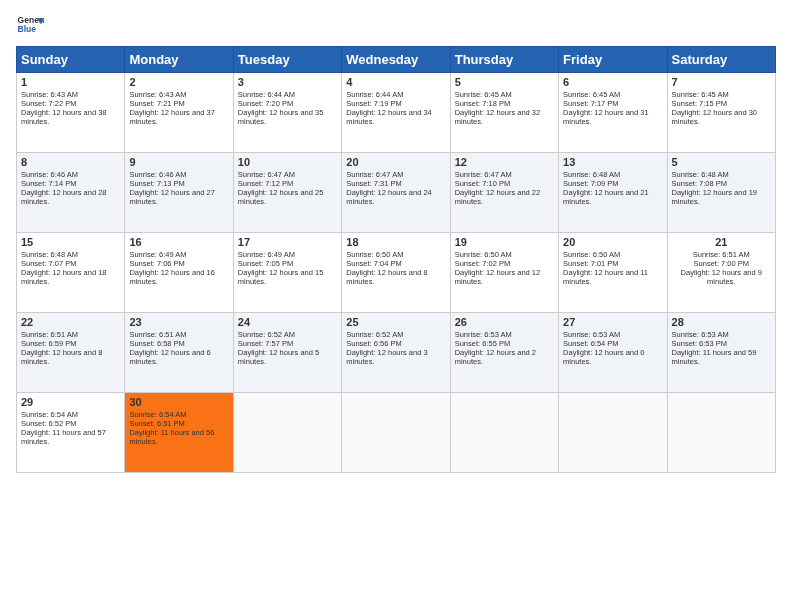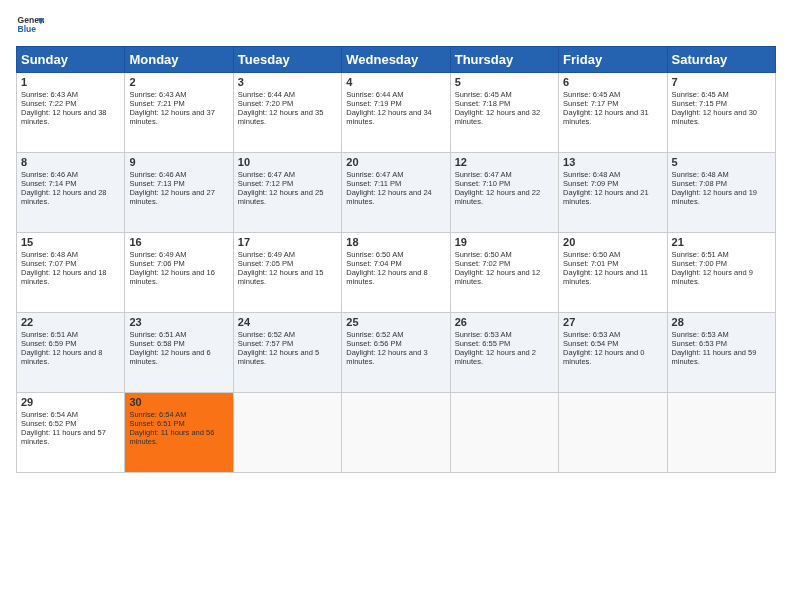--- a/index.html
+++ b/index.html
@@ -172,21 +172,21 @@
         </td>
           <td style="background: rgb(240, 244, 248);">
           <span class="day-number">10</span>
           <span>Sunrise: 6:47 AM</span><br>
           <span>Sunset: 7:12 PM</span><br>
           <span>Daylight: 12 hours and 25 minutes.</span>
         </td>
           <td style="background: rgb(240, 244, 248);">
           <span class="day-number">20</span>
           <span>Sunrise: 6:47 AM</span><br>
-          <span>Sunset: 7:11 PM</span><br>
+          <span>Sunset: 7:31 PM</span><br>
           <span>Daylight: 12 hours and 24 minutes.</span>
         </td>
           <td style="background: rgb(240, 244, 248);">
           <span class="day-number">12</span>
           <span>Sunrise: 6:47 AM</span><br>
           <span>Sunset: 7:10 PM</span><br>
           <span>Daylight: 12 hours and 22 minutes.</span>
         </td>
           <td style="background: rgb(240, 244, 248);">
           <span class="day-number">13</span>
@@ -231,21 +231,21 @@
           <span>Sunrise: 6:50 AM</span><br>
           <span>Sunset: 7:02 PM</span><br>
           <span>Daylight: 12 hours and 12 minutes.</span>
         </td>
           <td style="background: rgb(255, 255, 255);">
           <span class="day-number">20</span>
           <span>Sunrise: 6:50 AM</span><br>
           <span>Sunset: 7:01 PM</span><br>
           <span>Daylight: 12 hours and 11 minutes.</span>
         </td>
-          <td style="background: rgb(255, 255, 255);">
+          <td style="background: rgb(255, 255, 255); text-align: center;">
           <span class="day-number">21</span>
           <span>Sunrise: 6:51 AM</span><br>
           <span>Sunset: 7:00 PM</span><br>
           <span>Daylight: 12 hours and 9 minutes.</span>
         </td>
         </tr>
         <tr>
           <td style="background: rgb(240, 244, 248);">
           <span class="day-number">22</span>
           <span>Sunrise: 6:51 AM</span><br>

